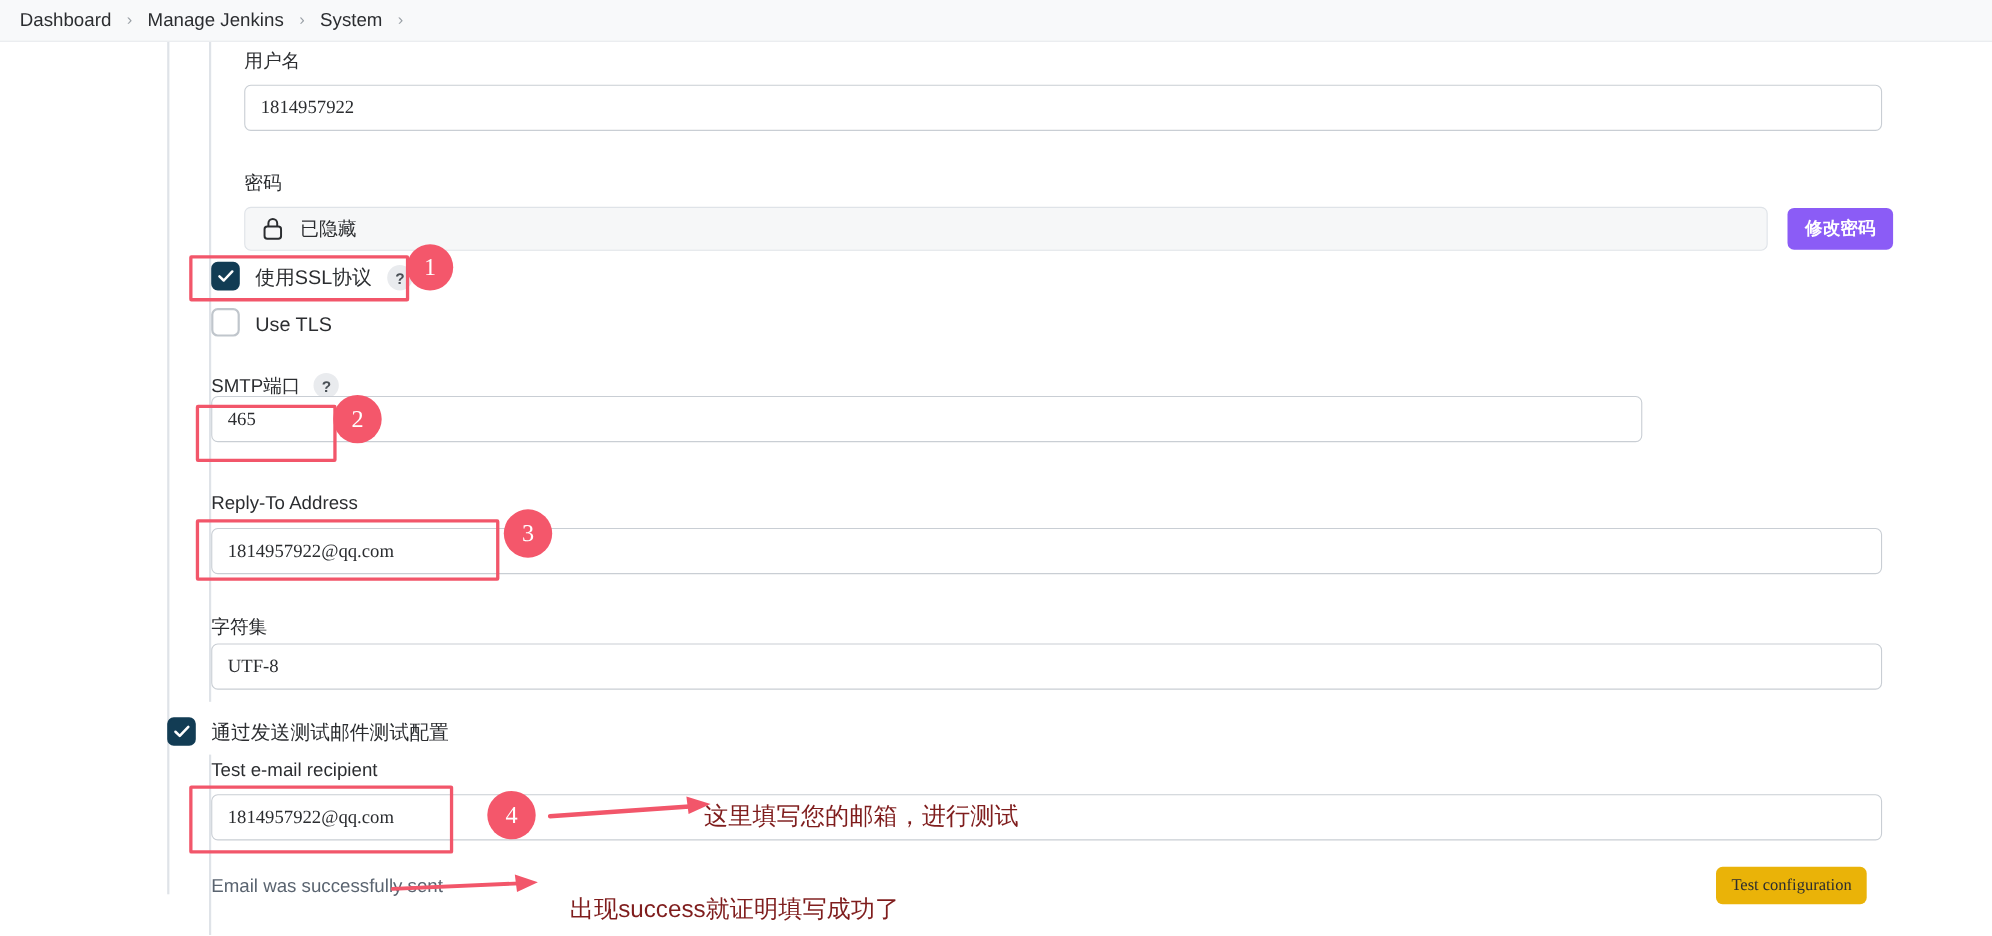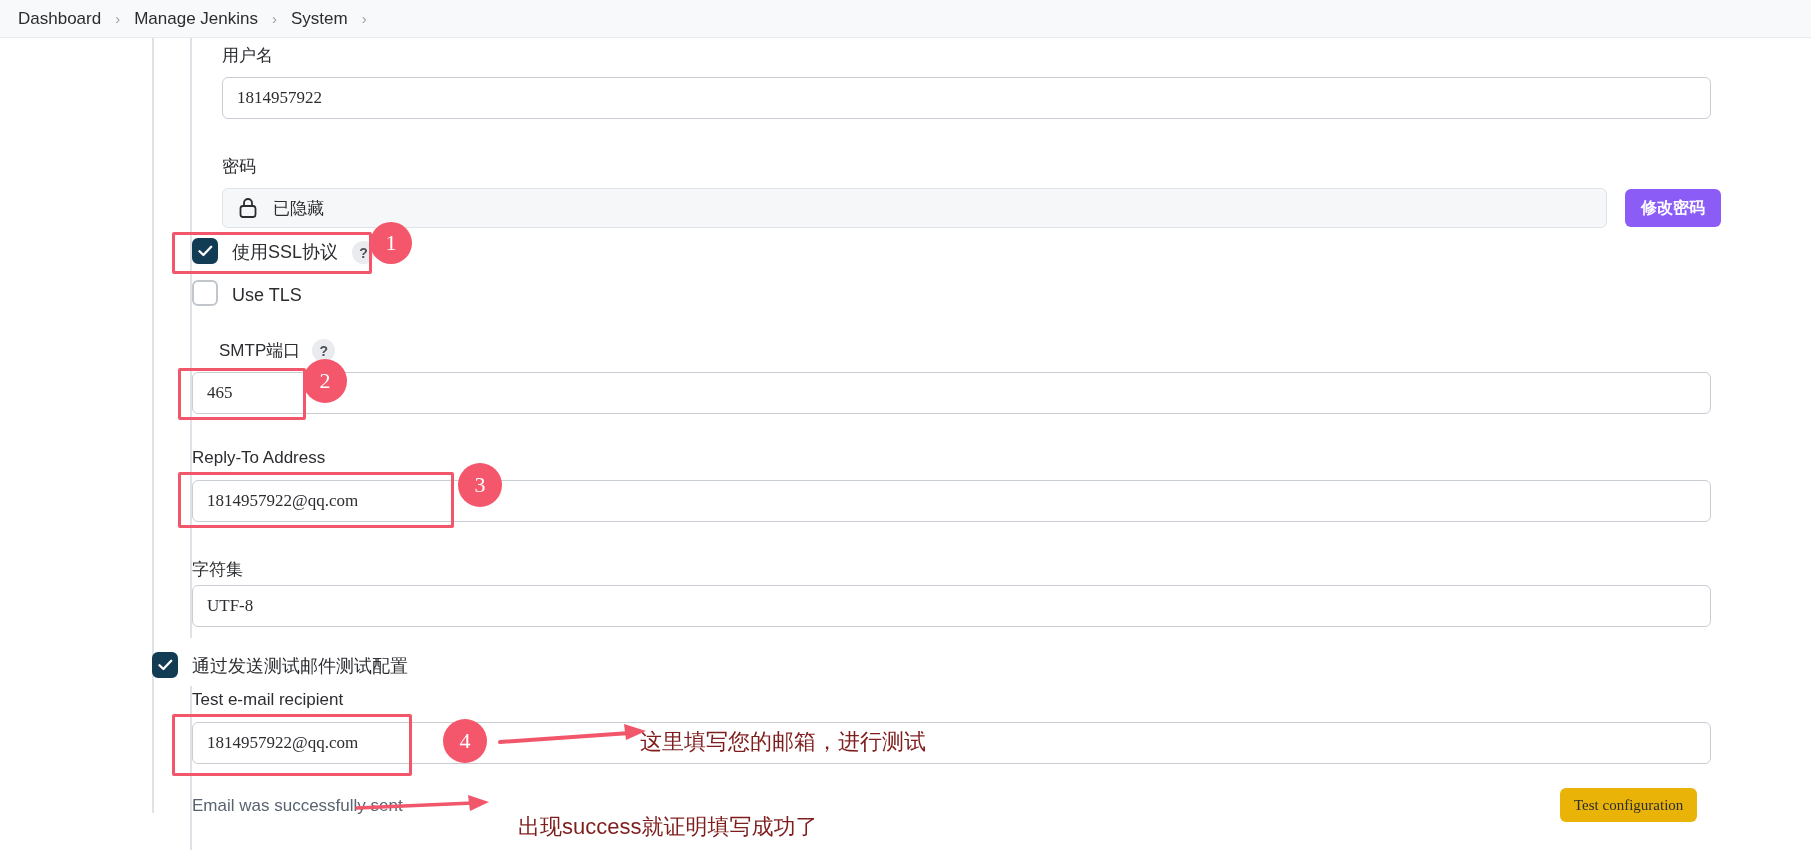--- a/index.html
+++ b/index.html
@@ -249,25 +249,25 @@
     <span class="help-dot">?</span>
   </div>
 
   <div class="cbrow" style="left:192px; top:280px;">
     <span class="cbox">
       
     </span>
     <span class="lbl">Use TLS</span>
   </div>
 
-  <div class="field-label" style="left:192px; top:339px; display:flex; align-items:center; gap:12px;padding-left:27px;">
+  <div class="field-label" style="left:192px; top:339px; display:flex; align-items:center; gap:12px;">
     <span>SMTP端口</span>
     <span class="help-dot" style="position:static;">?</span>
   </div>
-  <div class="text-input" style="left:192px; top:372px; width:1519px;">465</div>
+  <div class="text-input" style="left:192px; top:360px; width:1301px;">465</div>
 
   <div class="field-label" style="left:192px; top:448px;">Reply-To Address</div>
   <div class="text-input" style="left:192px; top:480px; width:1519px;">1814957922@qq.com</div>
 
   <div class="field-label" style="left:192px; top:558px;">字符集</div>
   <div class="text-input" style="left:192px; top:585px; width:1519px;">UTF-8</div>
 
   <div class="cbrow" style="left:152px; top:652px;">
     <span class="cbox checked">
       <svg width="15" height="12" viewBox="0 0 15 12" fill="none" stroke="#ffffff" stroke-width="2.3" stroke-linecap="round" stroke-linejoin="round">

